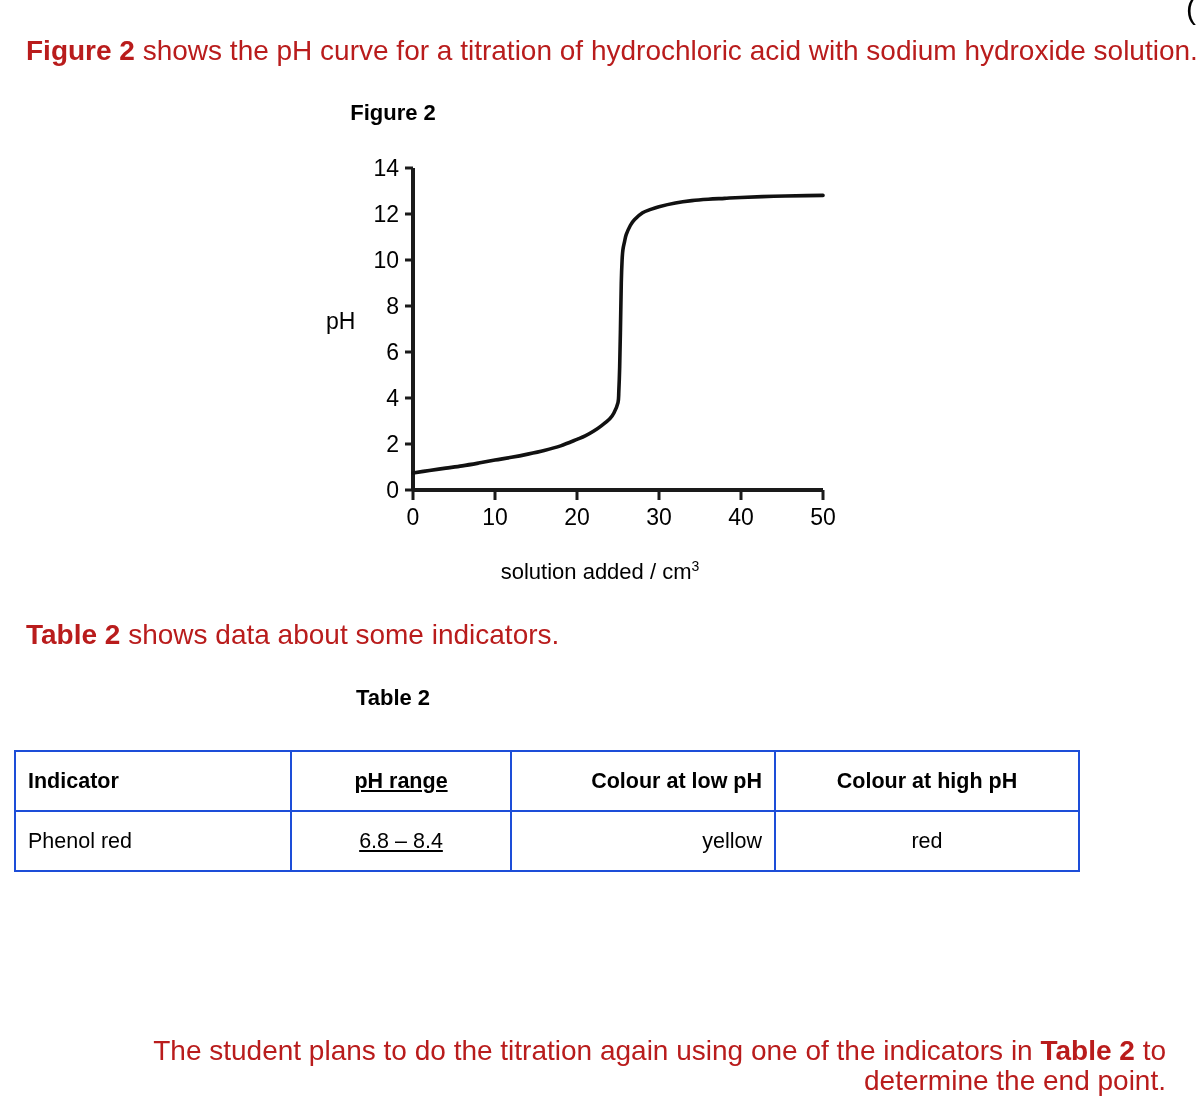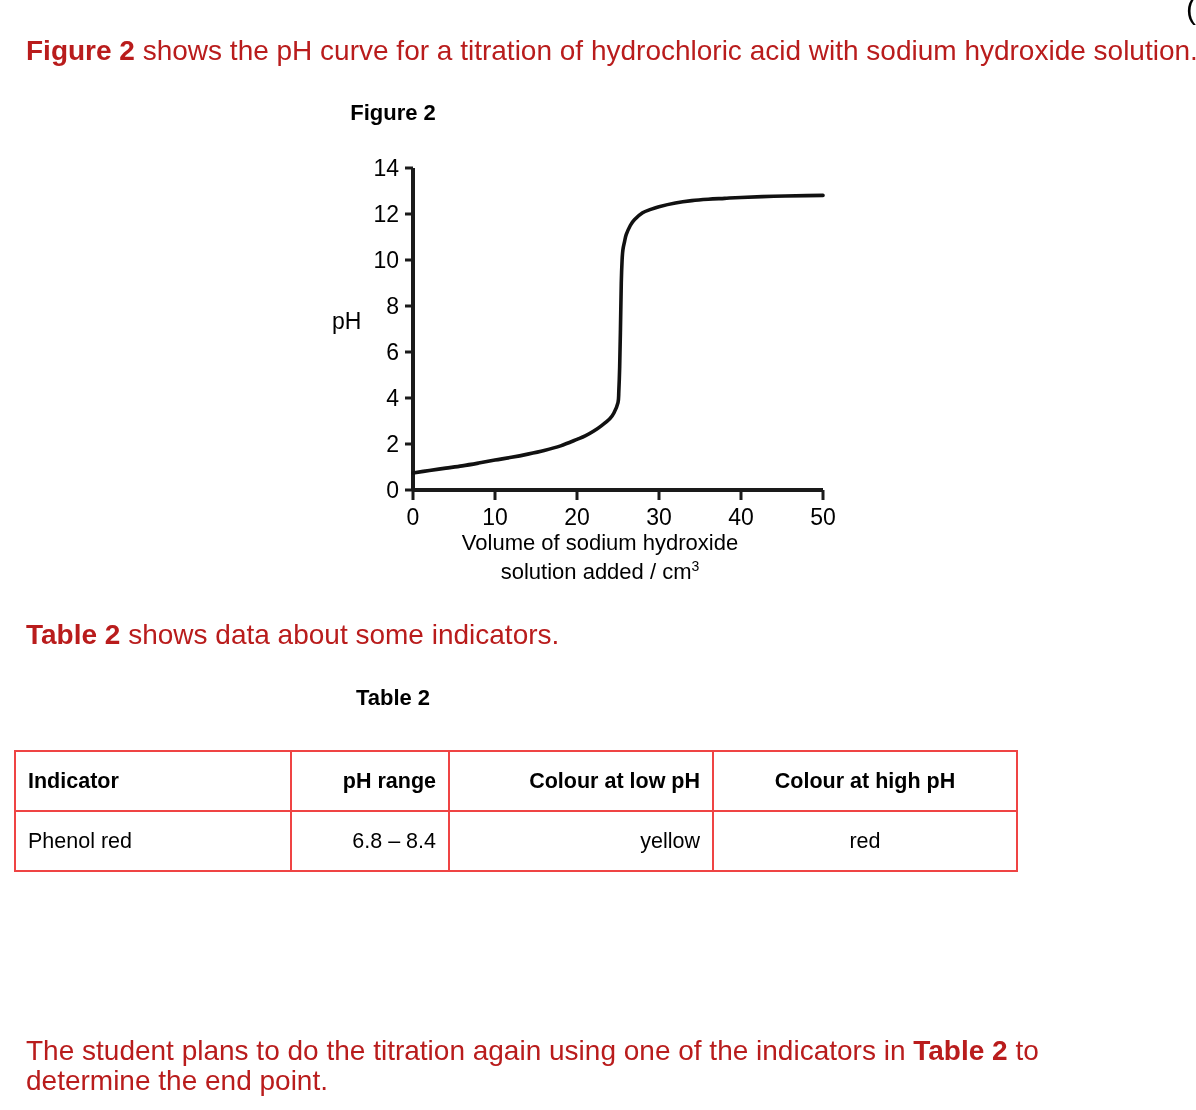--- a/index.html
+++ b/index.html
@@ -42,21 +42,21 @@
     color: #b91c1c;
     white-space: nowrap;
   }
   .para.wrap { white-space: normal; }
   .b { font-weight: bold; }
 
   .intro-line { left: 26px; top: 36px; }
 
   .table-intro { left: 26px; top: 620px; }
 
-  .closing { left: 26px; top: 1036px; width: 1140px; }
+  .closing { left: 26px; top: 1036px; width: 1140px; text-align: right; }
 
   
   .caption {
     position: absolute;
     font-size: 22px;
     font-weight: bold;
     color: #000;
   }
   .fig-caption { left: 0; top: 100px; width: 1196px; text-align: center; padding-right: 410px; box-sizing: border-box;}
   .tab-caption { left: 0; top: 685px; width: 1196px; text-align: center; padding-right: 410px; box-sizing: border-box;}
@@ -70,21 +70,21 @@
     height: 445px;
   }
   .chart-svg {
     position: absolute;
     left: 0;
     top: 0;
   }
 
   .y-axis-title {
     position: absolute;
-    left: 32px;
+    left: 26px;
     top: 158px;
     font-size: 23px;
     color: #000;
   }
 
   .x-axis-title {
     position: absolute;
     left: 60px;
     top: 378px;
     width: 480px;
@@ -109,40 +109,41 @@
   .data-table {
     position: absolute;
     left: 14px;
     top: 750px;
     border-collapse: collapse;
     width: 991px;
     table-layout: fixed;
   }
   .data-table th,
   .data-table td {
-    border: 2px solid #ef4444;
+    border: 2px solid #1d4ed8;
     height: 60px;
     font-size: 21.5px;
     color: #000;
     padding: 0 12px;
     box-sizing: border-box;
     margin-left: 24px;
   }
   .data-table th {
     font-weight: bold;
   }
   .data-table th.col-ind,
   .data-table td.col-ind {
     text-align: left;
     width: 276px;
   }
   .data-table th.col-range,
   .data-table td.col-range {
-    text-align: right;
-    width: 158px;
+    text-align: center;
+    width: 220px;
+    text-decoration: underline;
   }
   .data-table th.col-low,
   .data-table td.col-low {
     text-align: right;
     width: 264px;
   }
   .data-table th.col-high,
   .data-table td.col-high {
     text-align: center;
     width: 304px;
@@ -206,21 +207,21 @@
         <text x="277" y="375">20</text>
         <text x="359" y="375">30</text>
         <text x="441" y="375">40</text>
         <text x="523" y="375">50</text>
       </g>
 
       <path id="curve-path" fill="none" stroke="#111111" stroke-width="3.6" stroke-linecap="round" stroke-linejoin="round" d="M 113.00 322.98 C 115.73 322.56, 123.93 321.25, 129.40 320.45 C 134.87 319.64, 140.33 318.92, 145.80 318.15 C 151.27 317.38, 156.73 316.69, 162.20 315.85 C 167.67 315.01, 173.13 314.05, 178.60 313.09 C 184.07 312.13, 189.53 311.06, 195.00 310.10 C 200.47 309.14, 205.93 308.34, 211.40 307.34 C 216.87 306.34, 222.33 305.27, 227.80 304.12 C 233.27 302.97, 238.73 301.82, 244.20 300.44 C 249.67 299.06, 255.13 297.68, 260.60 295.84 C 266.07 294.00, 272.90 291.05, 277.00 289.40 C 281.10 287.75, 282.47 287.29, 285.20 285.95 C 287.93 284.61, 290.67 283.08, 293.40 281.35 C 296.13 279.63, 298.87 277.71, 301.60 275.60 C 304.33 273.49, 307.75 270.81, 309.80 268.70 C 311.85 266.59, 312.53 265.63, 313.90 262.95 C 315.27 260.27, 317.18 256.24, 318.00 252.60 C 318.82 248.96, 318.55 246.85, 318.82 241.10 C 319.09 235.35, 319.37 228.45, 319.64 218.10 C 319.91 207.75, 320.19 193.18, 320.46 179.00 C 320.73 164.82, 321.01 144.50, 321.28 133.00 C 321.55 121.50, 321.83 115.56, 322.10 110.00 C 322.37 104.44, 322.51 102.72, 322.92 99.65 C 323.33 96.58, 324.01 94.09, 324.56 91.60 C 325.11 89.11, 325.24 87.38, 326.20 84.70 C 327.16 82.02, 328.93 77.99, 330.30 75.50 C 331.67 73.01, 332.35 71.86, 334.40 69.75 C 336.45 67.64, 339.87 64.57, 342.60 62.85 C 345.33 61.12, 348.07 60.44, 350.80 59.40 C 353.53 58.37, 354.90 57.71, 359.00 56.64 C 363.10 55.57, 369.93 53.96, 375.40 52.96 C 380.87 51.96, 386.33 51.27, 391.80 50.66 C 397.27 50.05, 402.73 49.66, 408.20 49.28 C 413.67 48.90, 419.13 48.67, 424.60 48.36 C 430.07 48.05, 432.80 47.78, 441.00 47.44 C 449.20 47.09, 462.87 46.60, 473.80 46.29 C 484.73 45.98, 498.40 45.75, 506.60 45.60 C 514.80 45.45, 520.27 45.41, 523.00 45.37"></path>
     </svg>
 
     <div class="x-axis-title">
-      <span>Volume of sodium hydroxide</span><br>
+      <br>
       <span>solution added / cm</span><sup>3</sup>
     </div>
   </div>
 
   <div class="para table-intro"><span class="b">Table 2</span><span> shows data about some indicators.</span></div>
 
   <div class="caption tab-caption">Table 2</div>
 
   <table class="data-table">
     <thead>

